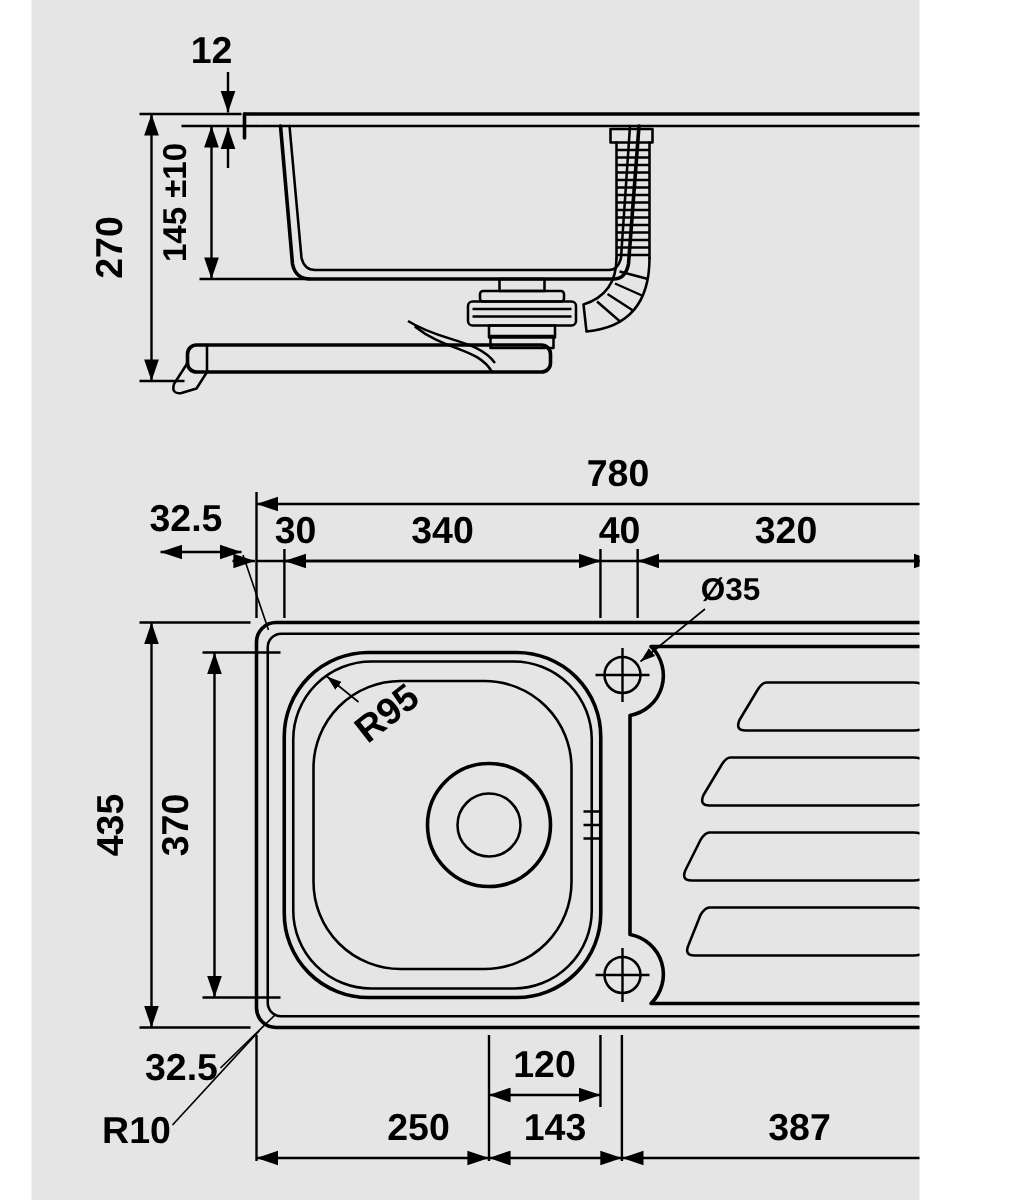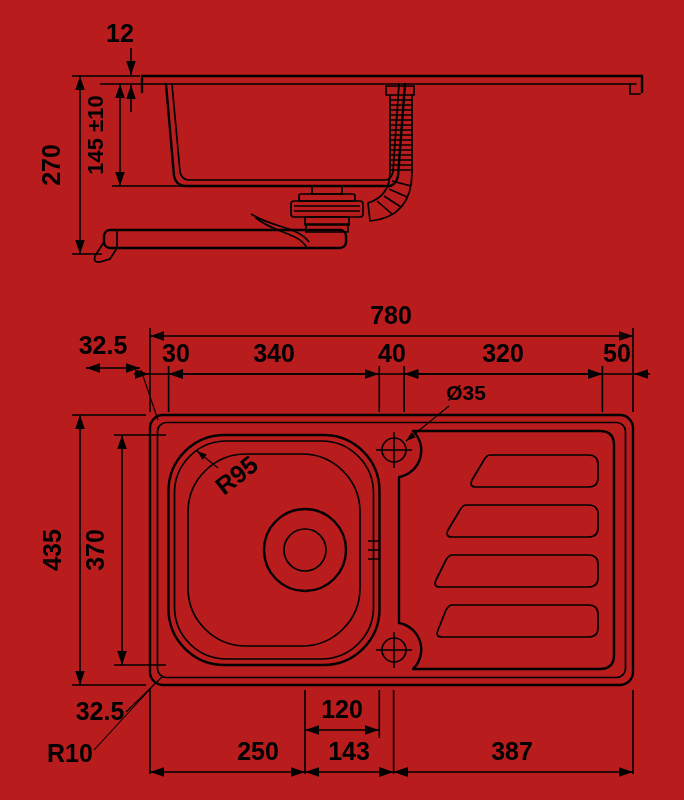--- a/index.html
+++ b/index.html
@@ -1,16 +1,16 @@
 <!DOCTYPE html>
 <html><head>
 <meta charset="utf-8">
 <style>
   html,body{margin:0;padding:0;background:#ffffff;}
-  .canvas{position:relative;width:684px;height:800px;background:#b91c1c;overflow:hidden;}
+  .canvas{position:relative;width:592px;height:800px;background:#e5e5e5;overflow:hidden;margin-left:21px;}
   svg{position:absolute;left:0;top:0;}
   .ol{stroke:#000;fill:none;stroke-width:2.4;stroke-linejoin:round;stroke-linecap:round;}
   .ol2{stroke:#000;fill:none;stroke-width:1.7;stroke-linejoin:round;stroke-linecap:round;}
   .dim{stroke:#000;fill:none;stroke-width:1.6;}
   .ldr{stroke:#000;fill:none;stroke-width:1.1;}
   .t{font-family:"Liberation Sans","DejaVu Sans",sans-serif;font-weight:bold;font-size:25px;fill:#000;}
   .tm{font-family:"Liberation Sans","DejaVu Sans",sans-serif;font-weight:bold;font-size:22px;fill:#000;}
   .ts{font-family:"Liberation Sans","DejaVu Sans",sans-serif;font-weight:bold;font-size:21px;fill:#000;}
 </style>
 </head>

